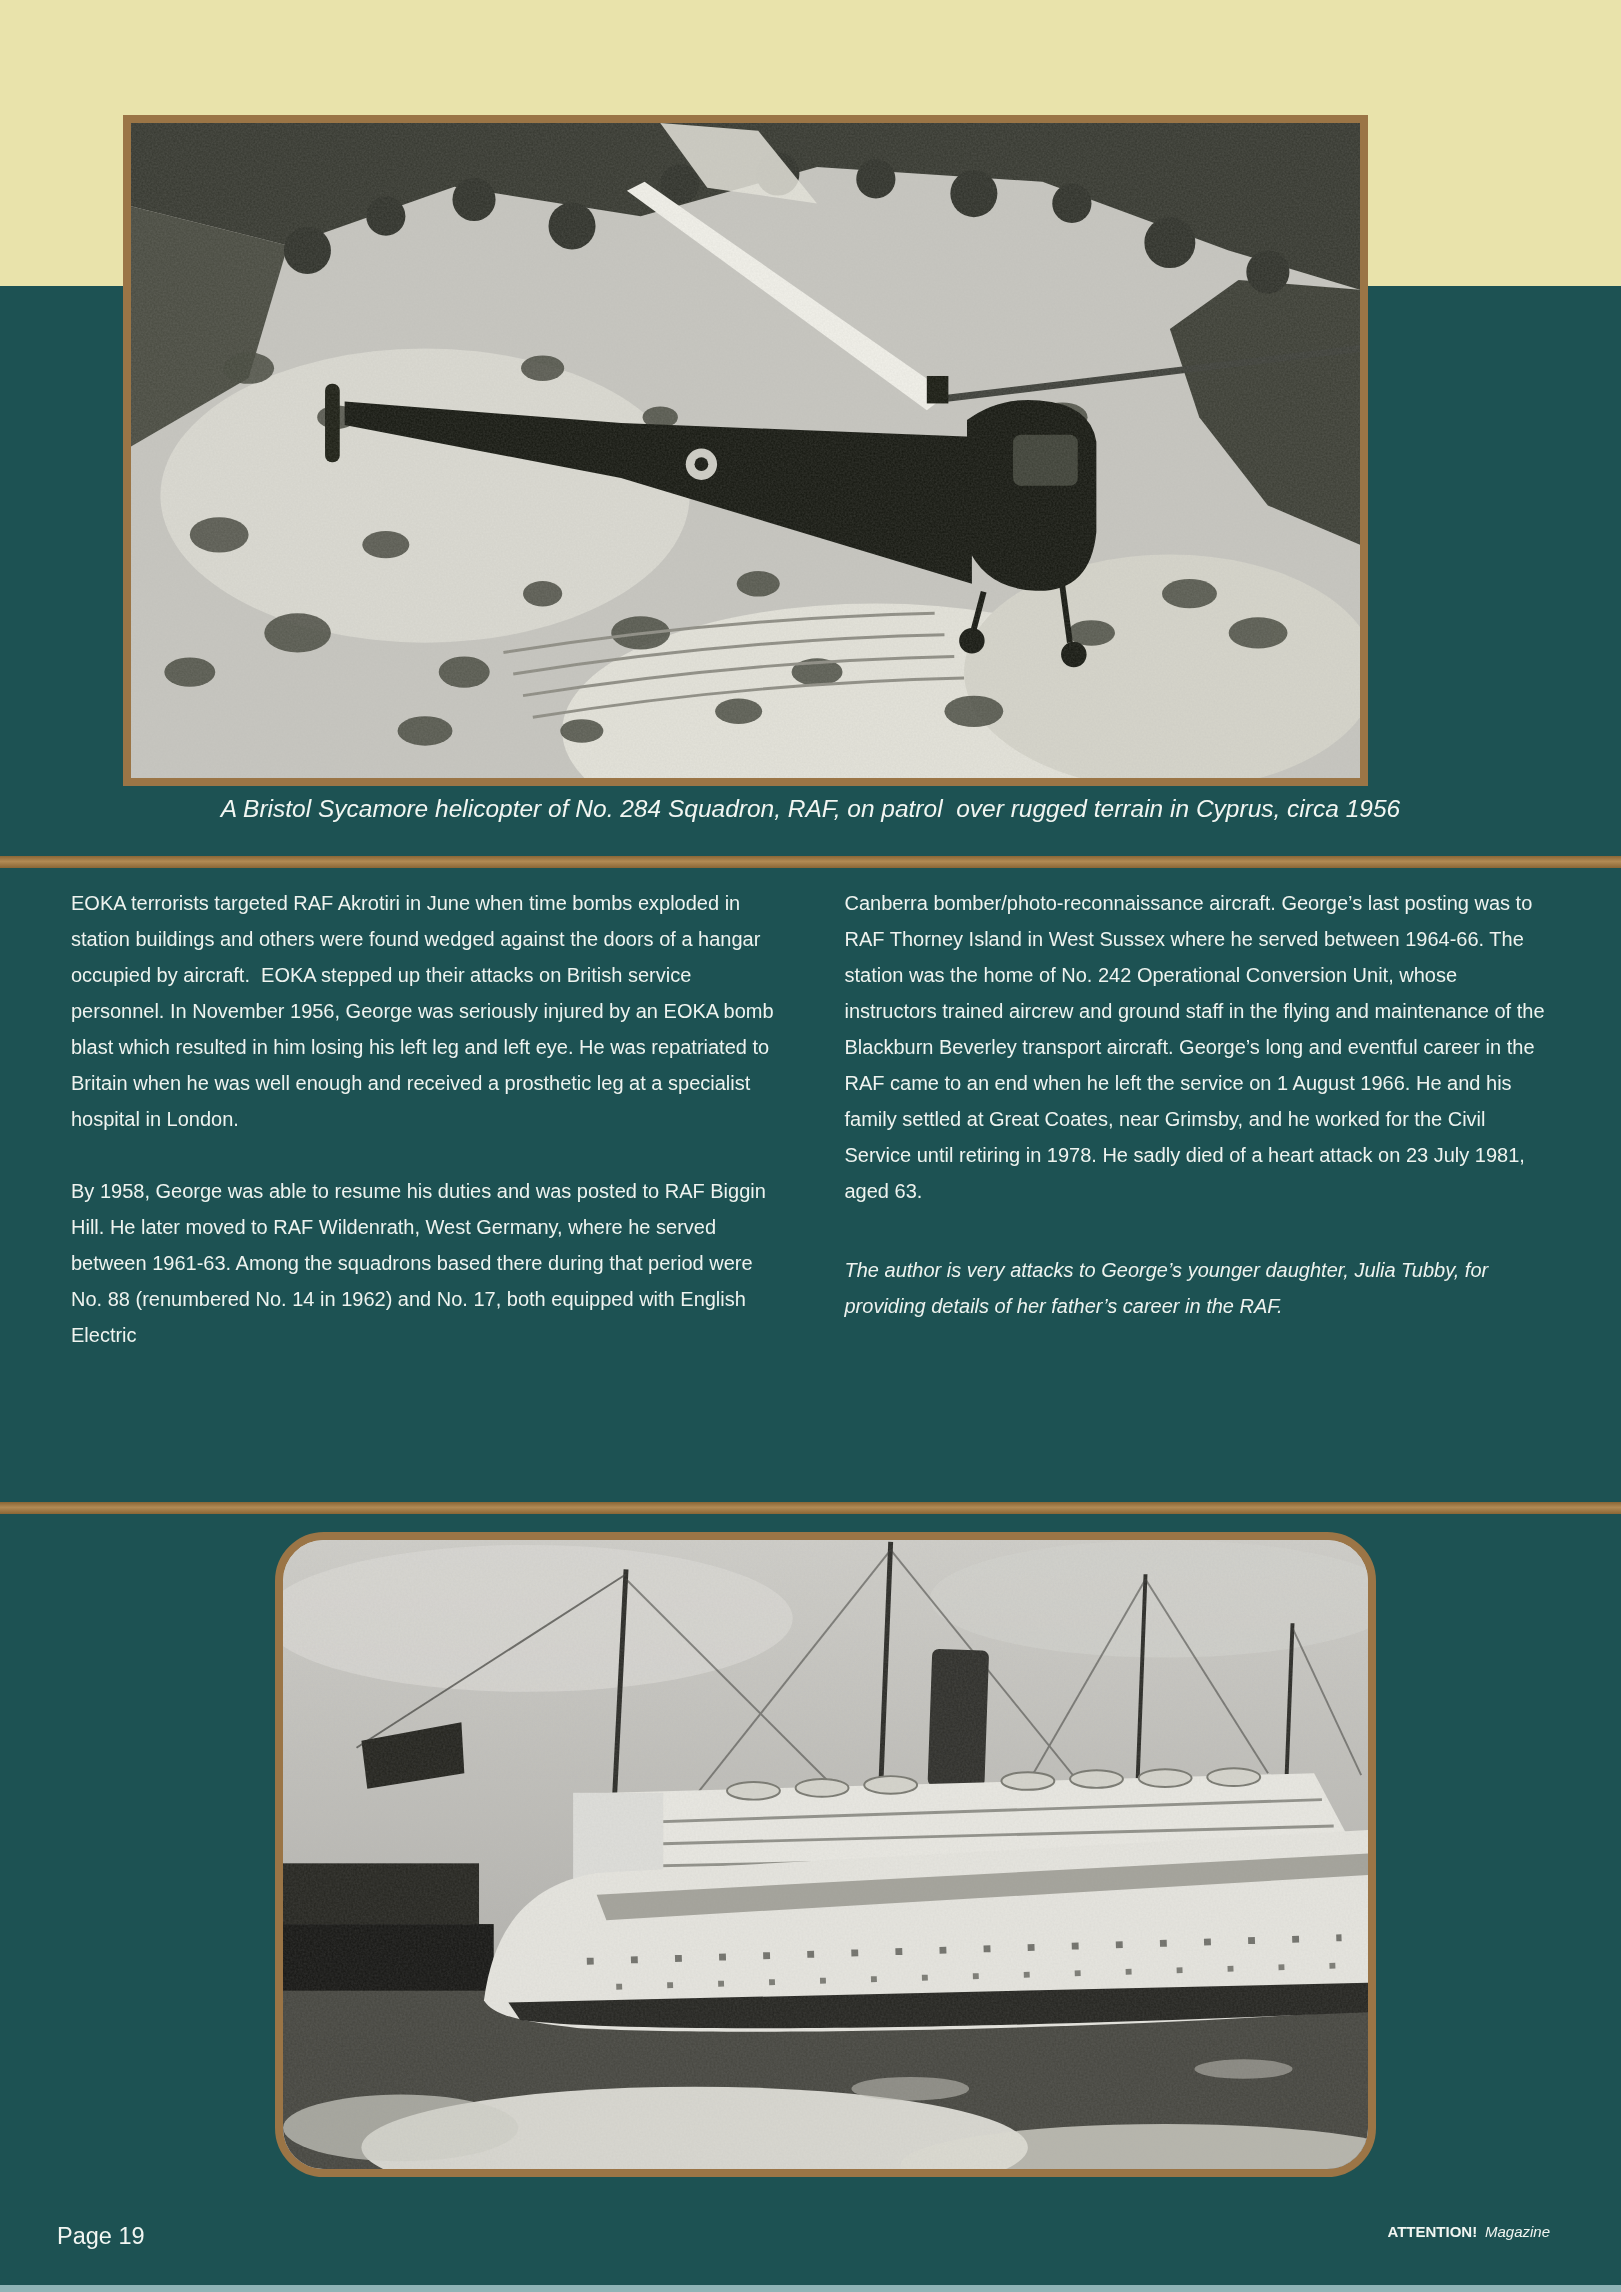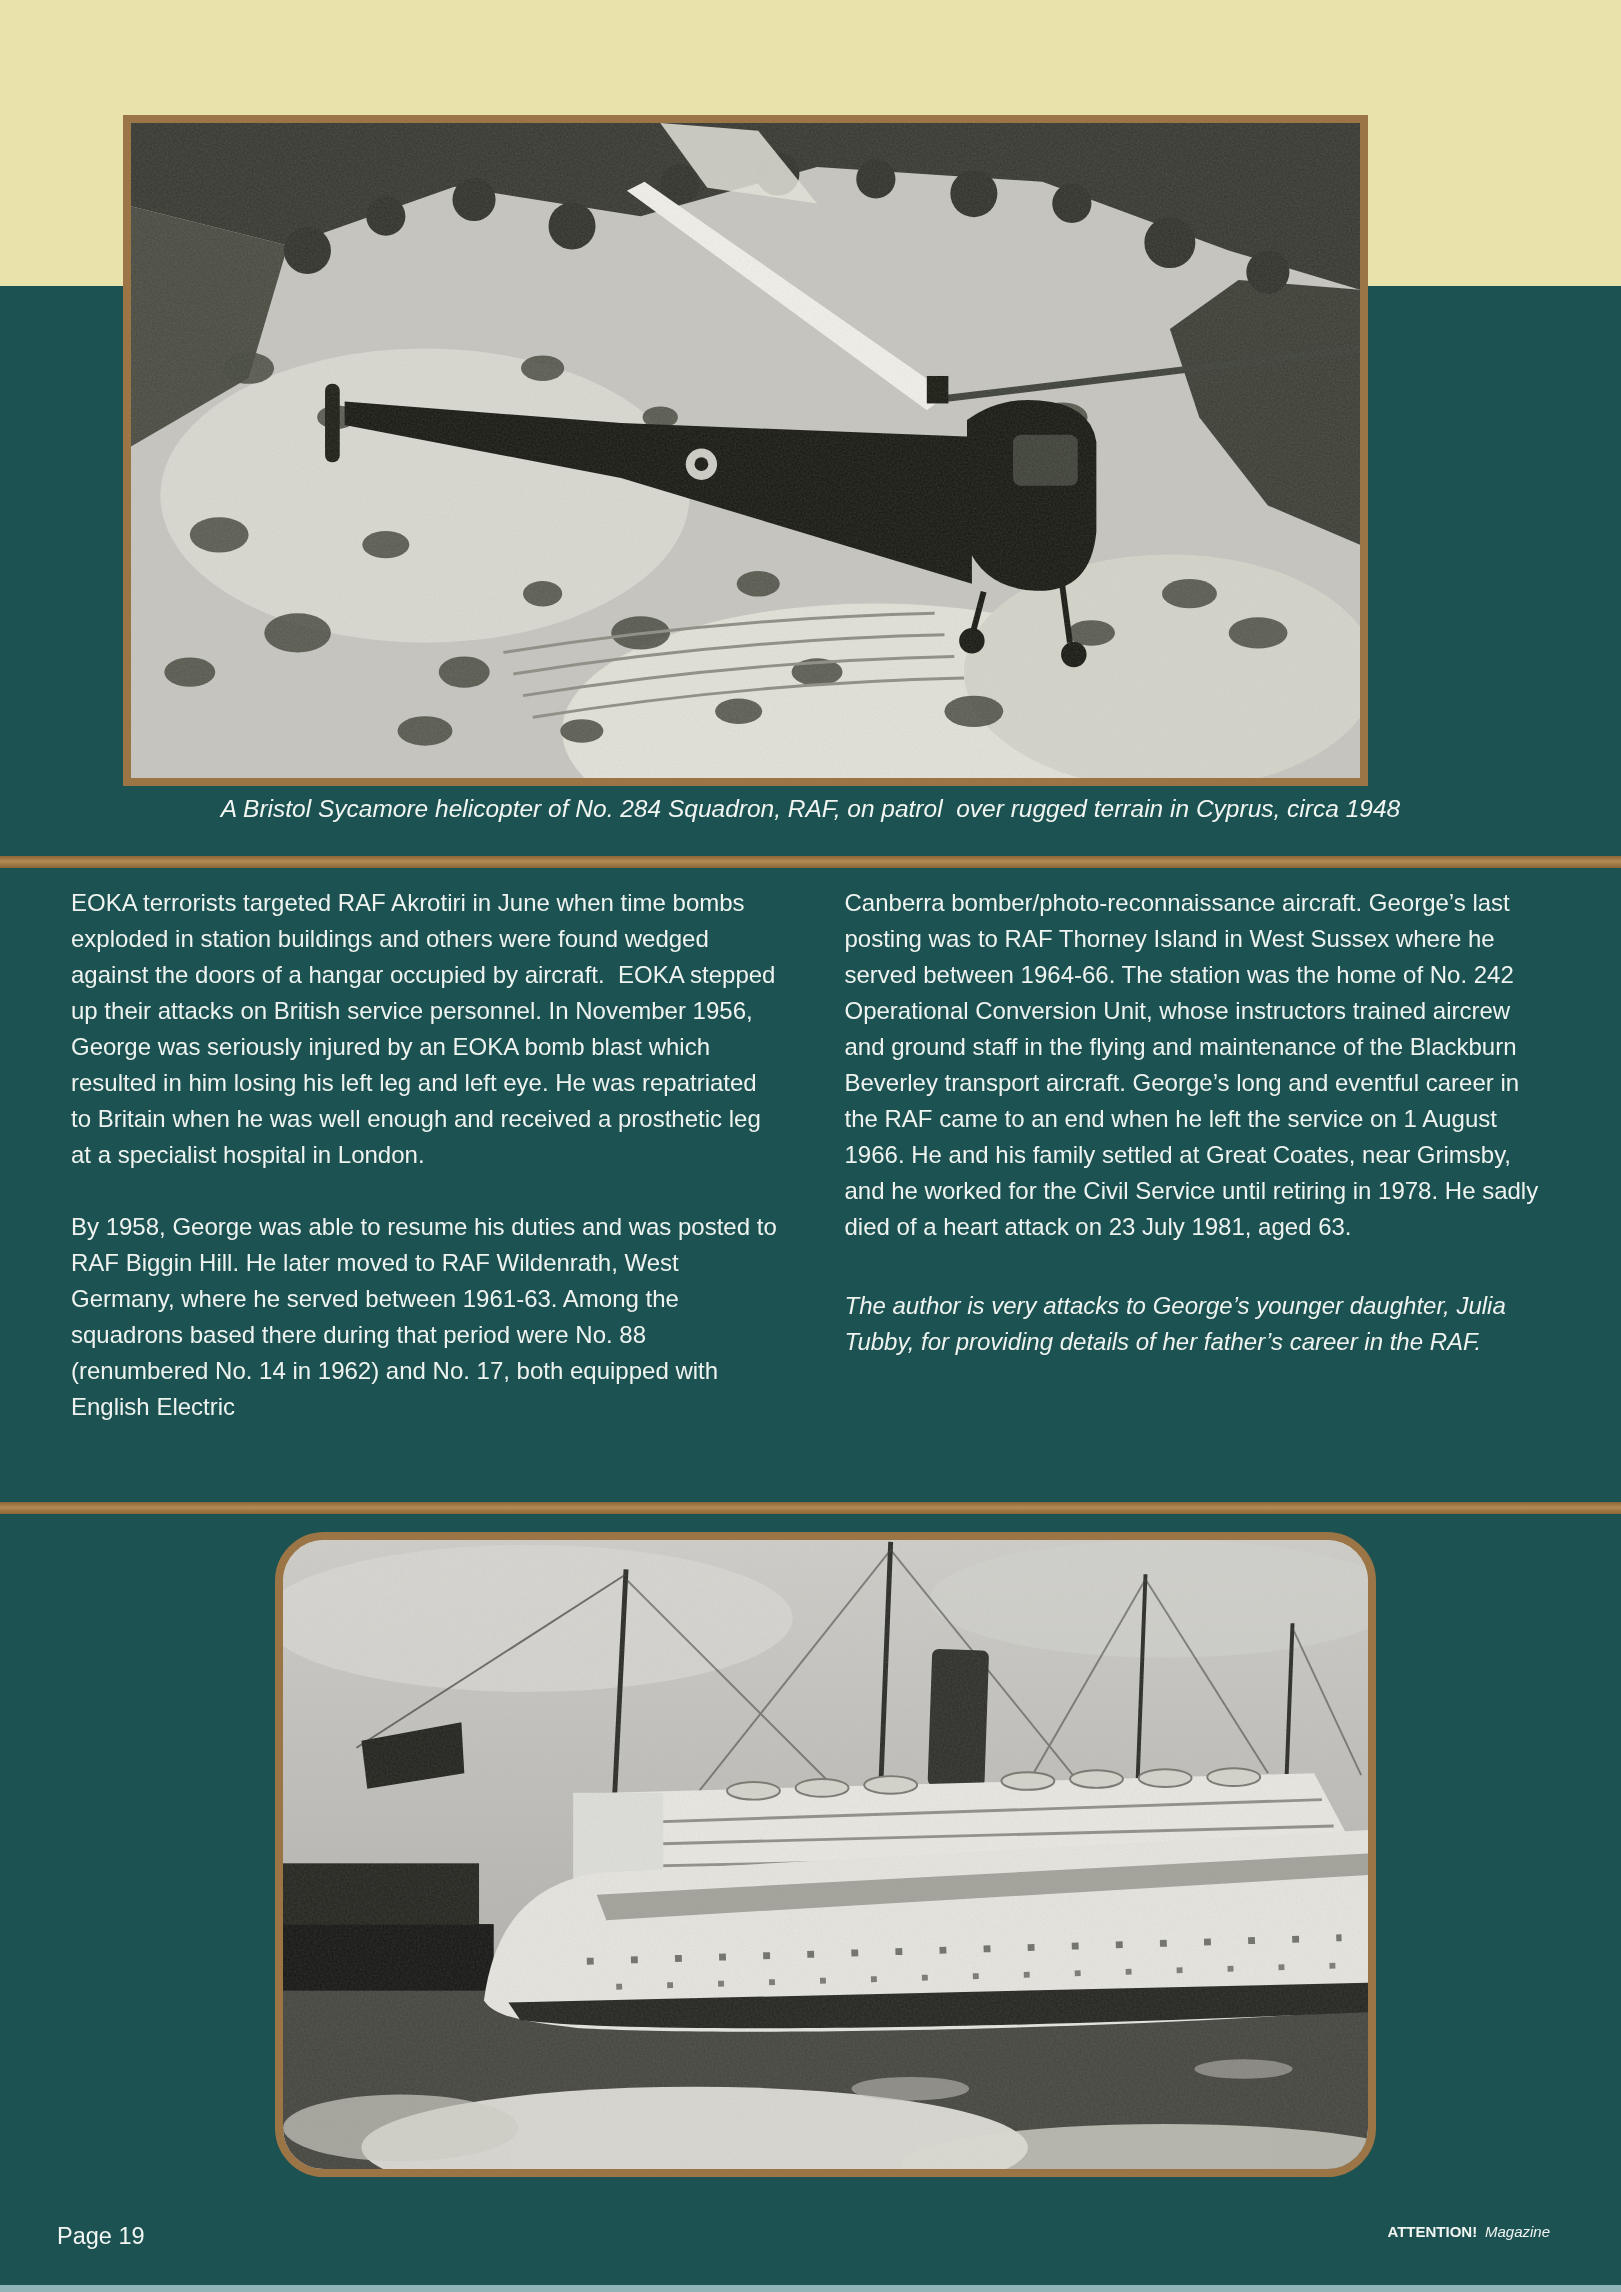--- a/index.html
+++ b/index.html
@@ -19,21 +19,21 @@
     white-space:pre-wrap;
   }
   .caption1{top:794px;left:0;width:100%;text-align:center;}
   .caption2{top:2194px;left:294px;}
   .divider{position:absolute;left:0;width:100%;height:11.8px;
     background:linear-gradient(180deg,#8a6636 0%,#b18a54 45%,#8a6636 100%);}
   .divider1{top:856px;}
   .divider2{top:1502px;}
   .columns{
     position:absolute;top:885px;left:71px;width:1482px;display:flex;gap:65px;
-    color:#eef3ef;font-size:24px;line-height:36px;
+    color:#eef3ef;font-size:20px;line-height:36px;
   }
   .col{width:709px;}
   .col p{margin:0 0 36px 0;white-space:pre-wrap;}
   .col p.note{font-style:italic;margin-top:43px;}
   .footer-left{position:absolute;top:2223px;left:57px;font-size:23.5px;color:#f2f6f2;}
   .footer-right{position:absolute;top:2223px;right:71px;font-size:15px;color:#f2f6f2;}
   .footer-right .mag-name{font-weight:bold;}
   .footer-right .mag-type{font-style:italic;margin-left:7.8px;}
   .bottom-strip{position:absolute;bottom:0;left:0;width:100%;height:7.8px;background:#8fb3b6;}
 </style>
@@ -116,21 +116,21 @@
         <circle cx="582" cy="348" r="7" fill="#14160f"></circle>
         <line x1="870" y1="478" x2="860" y2="516" stroke="#14160f" stroke-width="6"></line>
         <line x1="950" y1="470" x2="958" y2="530" stroke="#14160f" stroke-width="6"></line>
         <circle cx="858" cy="528" r="13" fill="#14160f"></circle>
         <circle cx="962" cy="542" r="13" fill="#14160f"></circle>
       </g>
       <rect width="1254" height="668" filter="url(#grainA)" opacity="0.4"></rect>
     </svg>
   </figure>
 
-  <div class="caption caption1">A Bristol Sycamore helicopter of No. 284 Squadron, RAF, on patrol  over rugged terrain in Cyprus, circa 1948</div>
+  <div class="caption caption1">A Bristol Sycamore helicopter of No. 284 Squadron, RAF, on patrol  over rugged terrain in Cyprus, circa 1956</div>
 
   <div class="divider divider1"></div>
 
   <div class="columns">
     <div class="col">
       <p>EOKA terrorists targeted RAF Akrotiri in June when time bombs exploded in station buildings and others were found wedged against the doors of a hangar occupied by aircraft.  EOKA stepped up their attacks on British service personnel. In November 1956, George was seriously injured by an EOKA bomb blast which resulted in him losing his left leg and left eye. He was repatriated to Britain when he was well enough and received a prosthetic leg at a specialist hospital in London.</p>
       <p>By 1958, George was able to resume his duties and was posted to RAF Biggin Hill. He later moved to RAF Wildenrath, West Germany, where he served between 1961-63. Among the squadrons based there during that period were No. 88 (renumbered No. 14 in 1962) and No. 17, both equipped with English Electric</p>
     </div>
     <div class="col">
       <p>Canberra bomber/photo-reconnaissance aircraft. George’s last posting was to RAF Thorney Island in West Sussex where he served between 1964-66. The station was the home of No. 242 Operational Conversion Unit, whose instructors trained aircrew and ground staff in the flying and maintenance of the Blackburn Beverley transport aircraft. George’s long and eventful career in the RAF came to an end when he left the service on 1 August 1966. He and his family settled at Great Coates, near Grimsby, and he worked for the Civil Service until retiring in 1978. He sadly died of a heart attack on 23 July 1981, aged 63.</p>

